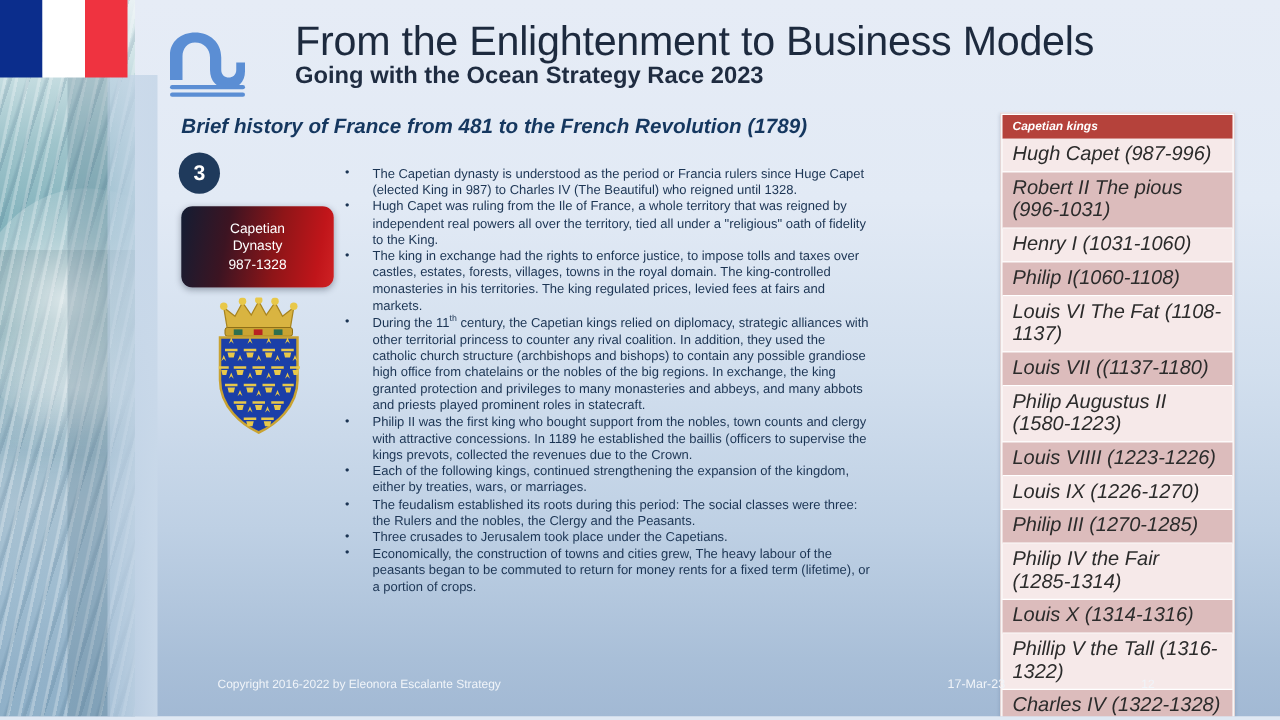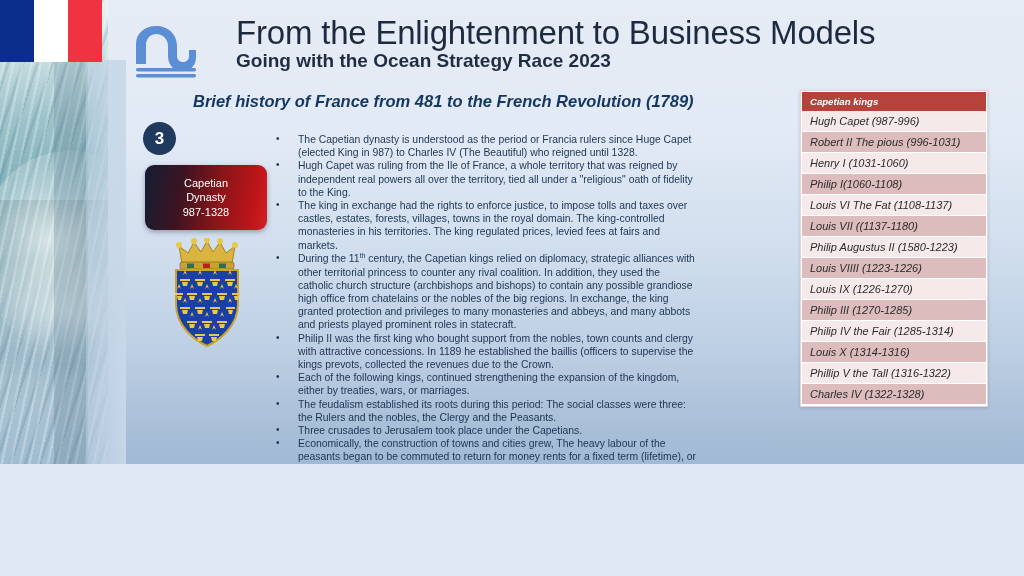--- a/index.html
+++ b/index.html
@@ -2,21 +2,21 @@
 <html><head>
 <meta charset="utf-8">
 <style>
   html,body{margin:0;padding:0;}
   body{
     width:1024px;height:576px;overflow:hidden;
     font-family:"Liberation Sans", sans-serif;
     background:#dfe8f3;
   }
   #slide{
-    position:relative;width:1024px;height:464px;overflow:hidden;
+    position:relative;width:1024px;height:573px;overflow:hidden;
     background:linear-gradient(180deg,#e6ecf6 0%,#e2eaf5 28%,#d2dfee 52%,#bed0e4 74%,#a9bfd8 92%,#a2b9d4 100%);
   }
 
   
   #photo-strip{
     position:absolute;left:0;top:0;width:108px;height:576px;overflow:hidden;
     background:linear-gradient(180deg,#e9f1f4 0%,#cfe3e6 8%,#9fc4cb 20%,#7fb0ba 33%,#86b3bd 45%,#9dbccb 58%,#a9c2d2 70%,#9fbcd0 82%,#93b2c9 93%,#8fb0c8 100%);
   }
   #photo-strip .streaks{
     position:absolute;inset:0;
@@ -65,21 +65,20 @@
     font-size:33px;font-weight:400;color:#1d2a3e;letter-spacing:-0.2px;line-height:1.05;
     white-space:nowrap;
   }
   #sub-title{
     font-size:19px;font-weight:700;color:#1f2c41;margin-top:0px;line-height:1.1;
   }
   #section-heading{
     position:absolute;left:145px;top:92px;
     font-size:16.5px;font-weight:bold;font-style:italic;color:#15375f;
     white-space:nowrap;
-    margin-left:48px;
   }
 
   
   #step-badge{
     position:absolute;left:143px;top:122px;width:33px;height:33px;border-radius:50%;
     background:#1f3a5c;color:#ffffff;display:flex;align-items:center;justify-content:center;
     font-size:17px;font-weight:600;
   }
 
   
@@ -110,21 +109,21 @@
     background:#ffffff;border:1px solid #e3d6d6;
     box-shadow:0 1px 3px rgba(40,60,90,.22);
     padding:1px;
     margin-left:20px;
   }
   #kings-table .thead{
     background:#b5423b;color:#ffffff;font-style:italic;font-weight:bold;
     font-size:9.6px;padding:4px 8px;
   }
   #kings-table .trow{
-    font-style:italic;color:#2b2b2b;font-size:11px;padding:4px 8px;
+    font-style:italic;color:#2b2b2b;font-size:16px;padding:4px 8px;
     border-bottom:1px solid #ffffff;
   }
   #kings-table .trow.odd{background:#f6e9e9;}
   #kings-table .trow.even{background:#dcbcbc;}
 
   
   #footer-copyright{
     position:absolute;left:174px;top:542px;font-size:9.6px;color:#f0f4f9;
   }
   #footer-date{position:absolute;left:758px;top:542px;font-size:10px;color:#f0f4f9;}

